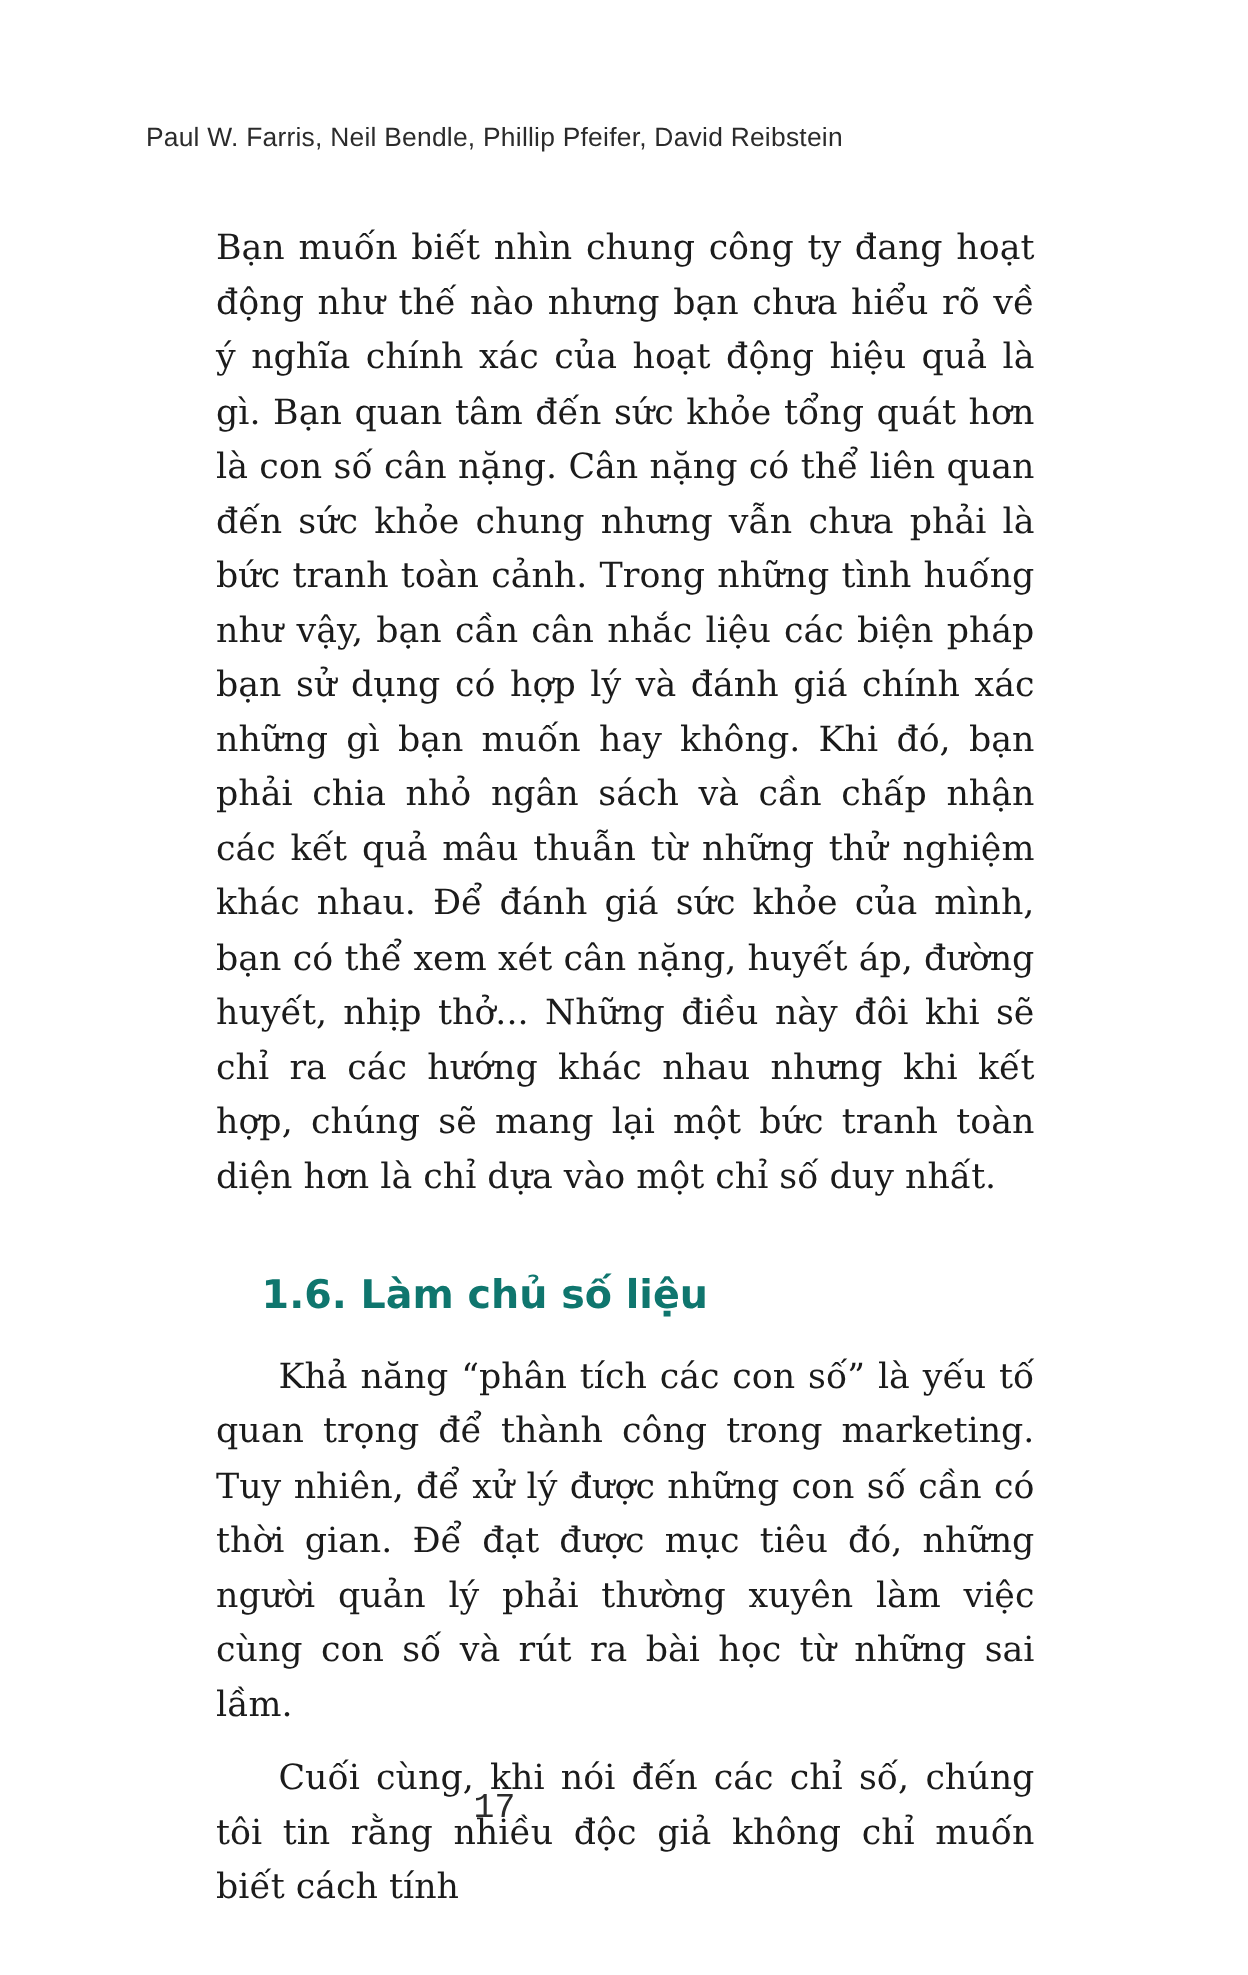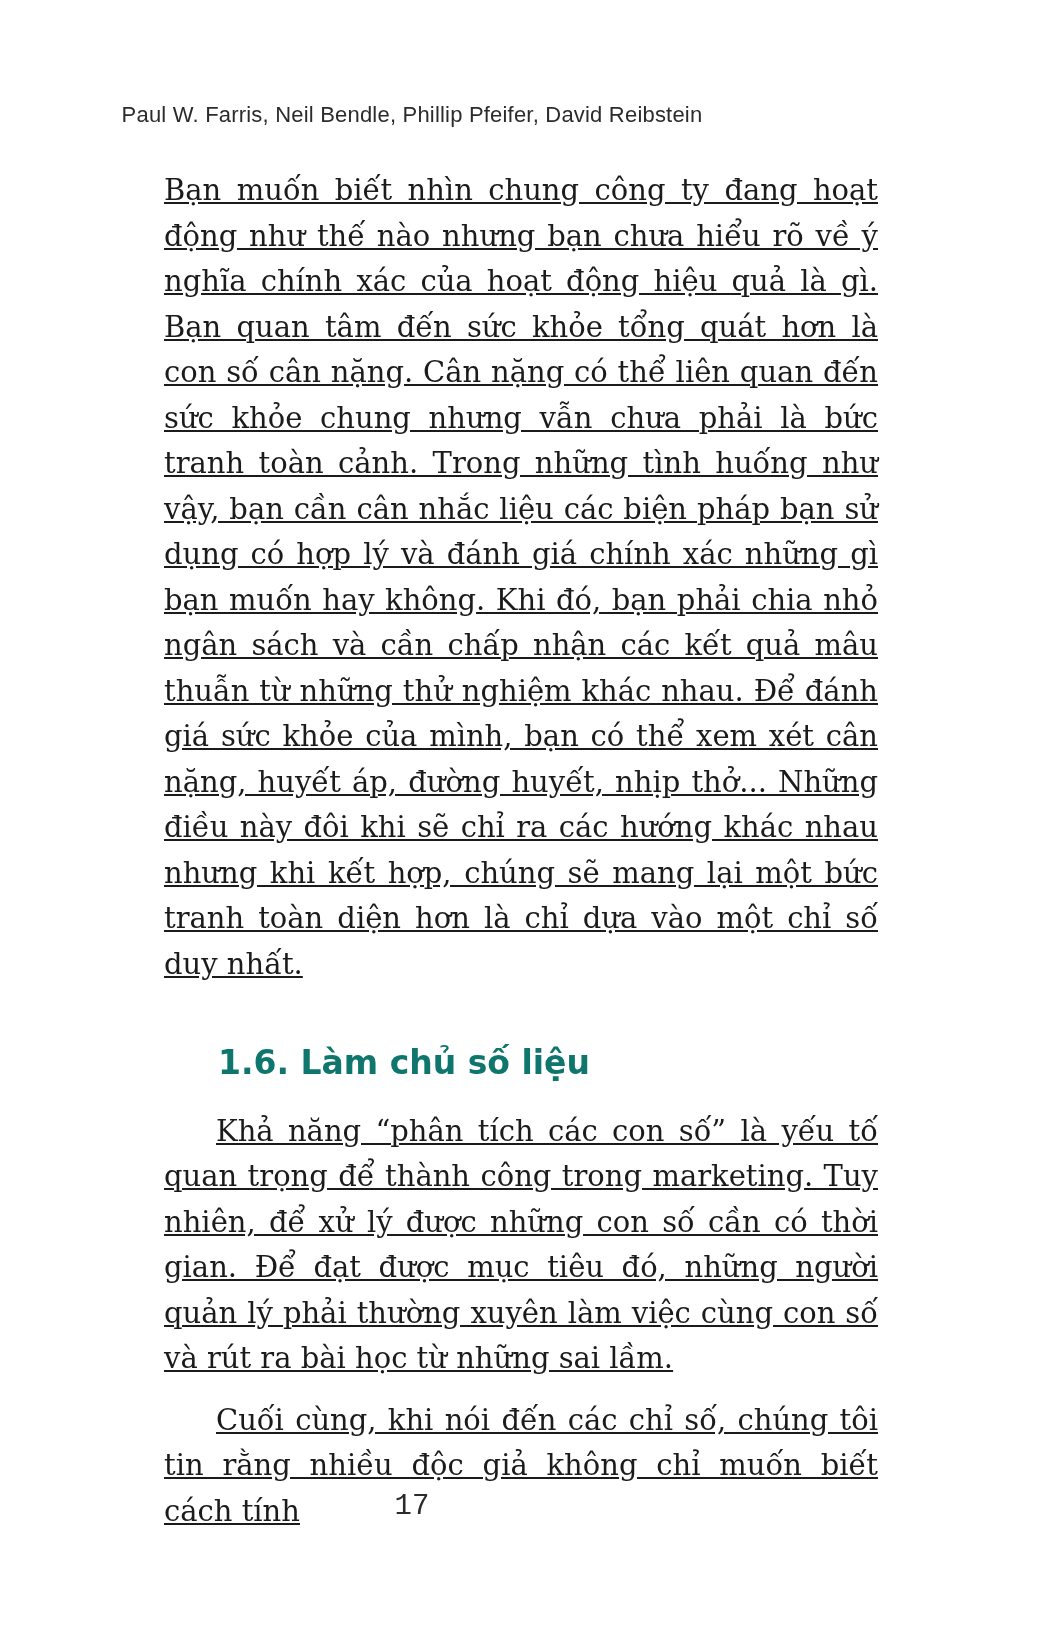--- a/index.html
+++ b/index.html
@@ -40,23 +40,22 @@
     width: 714px;
     top: 168px;
     font-family: "DejaVu Serif", serif;
     font-size: 29px;
     line-height: 45.5px;
     color: var(--text);
     text-align: justify;
     text-justify: inter-word;
   }
   .para {
-    margin: 0;
+    margin: 16px;
     padding: 0;
-    text-decoration: underline;
   }
   .para.indent {
     text-indent: 52px;
   }
   .para + .para.indent {
     margin-top: 16px;
   }
   .section-heading {
     margin: 56px 0 26px 54px;
     font-family: "DejaVu Sans", "Liberation Sans", sans-serif;

